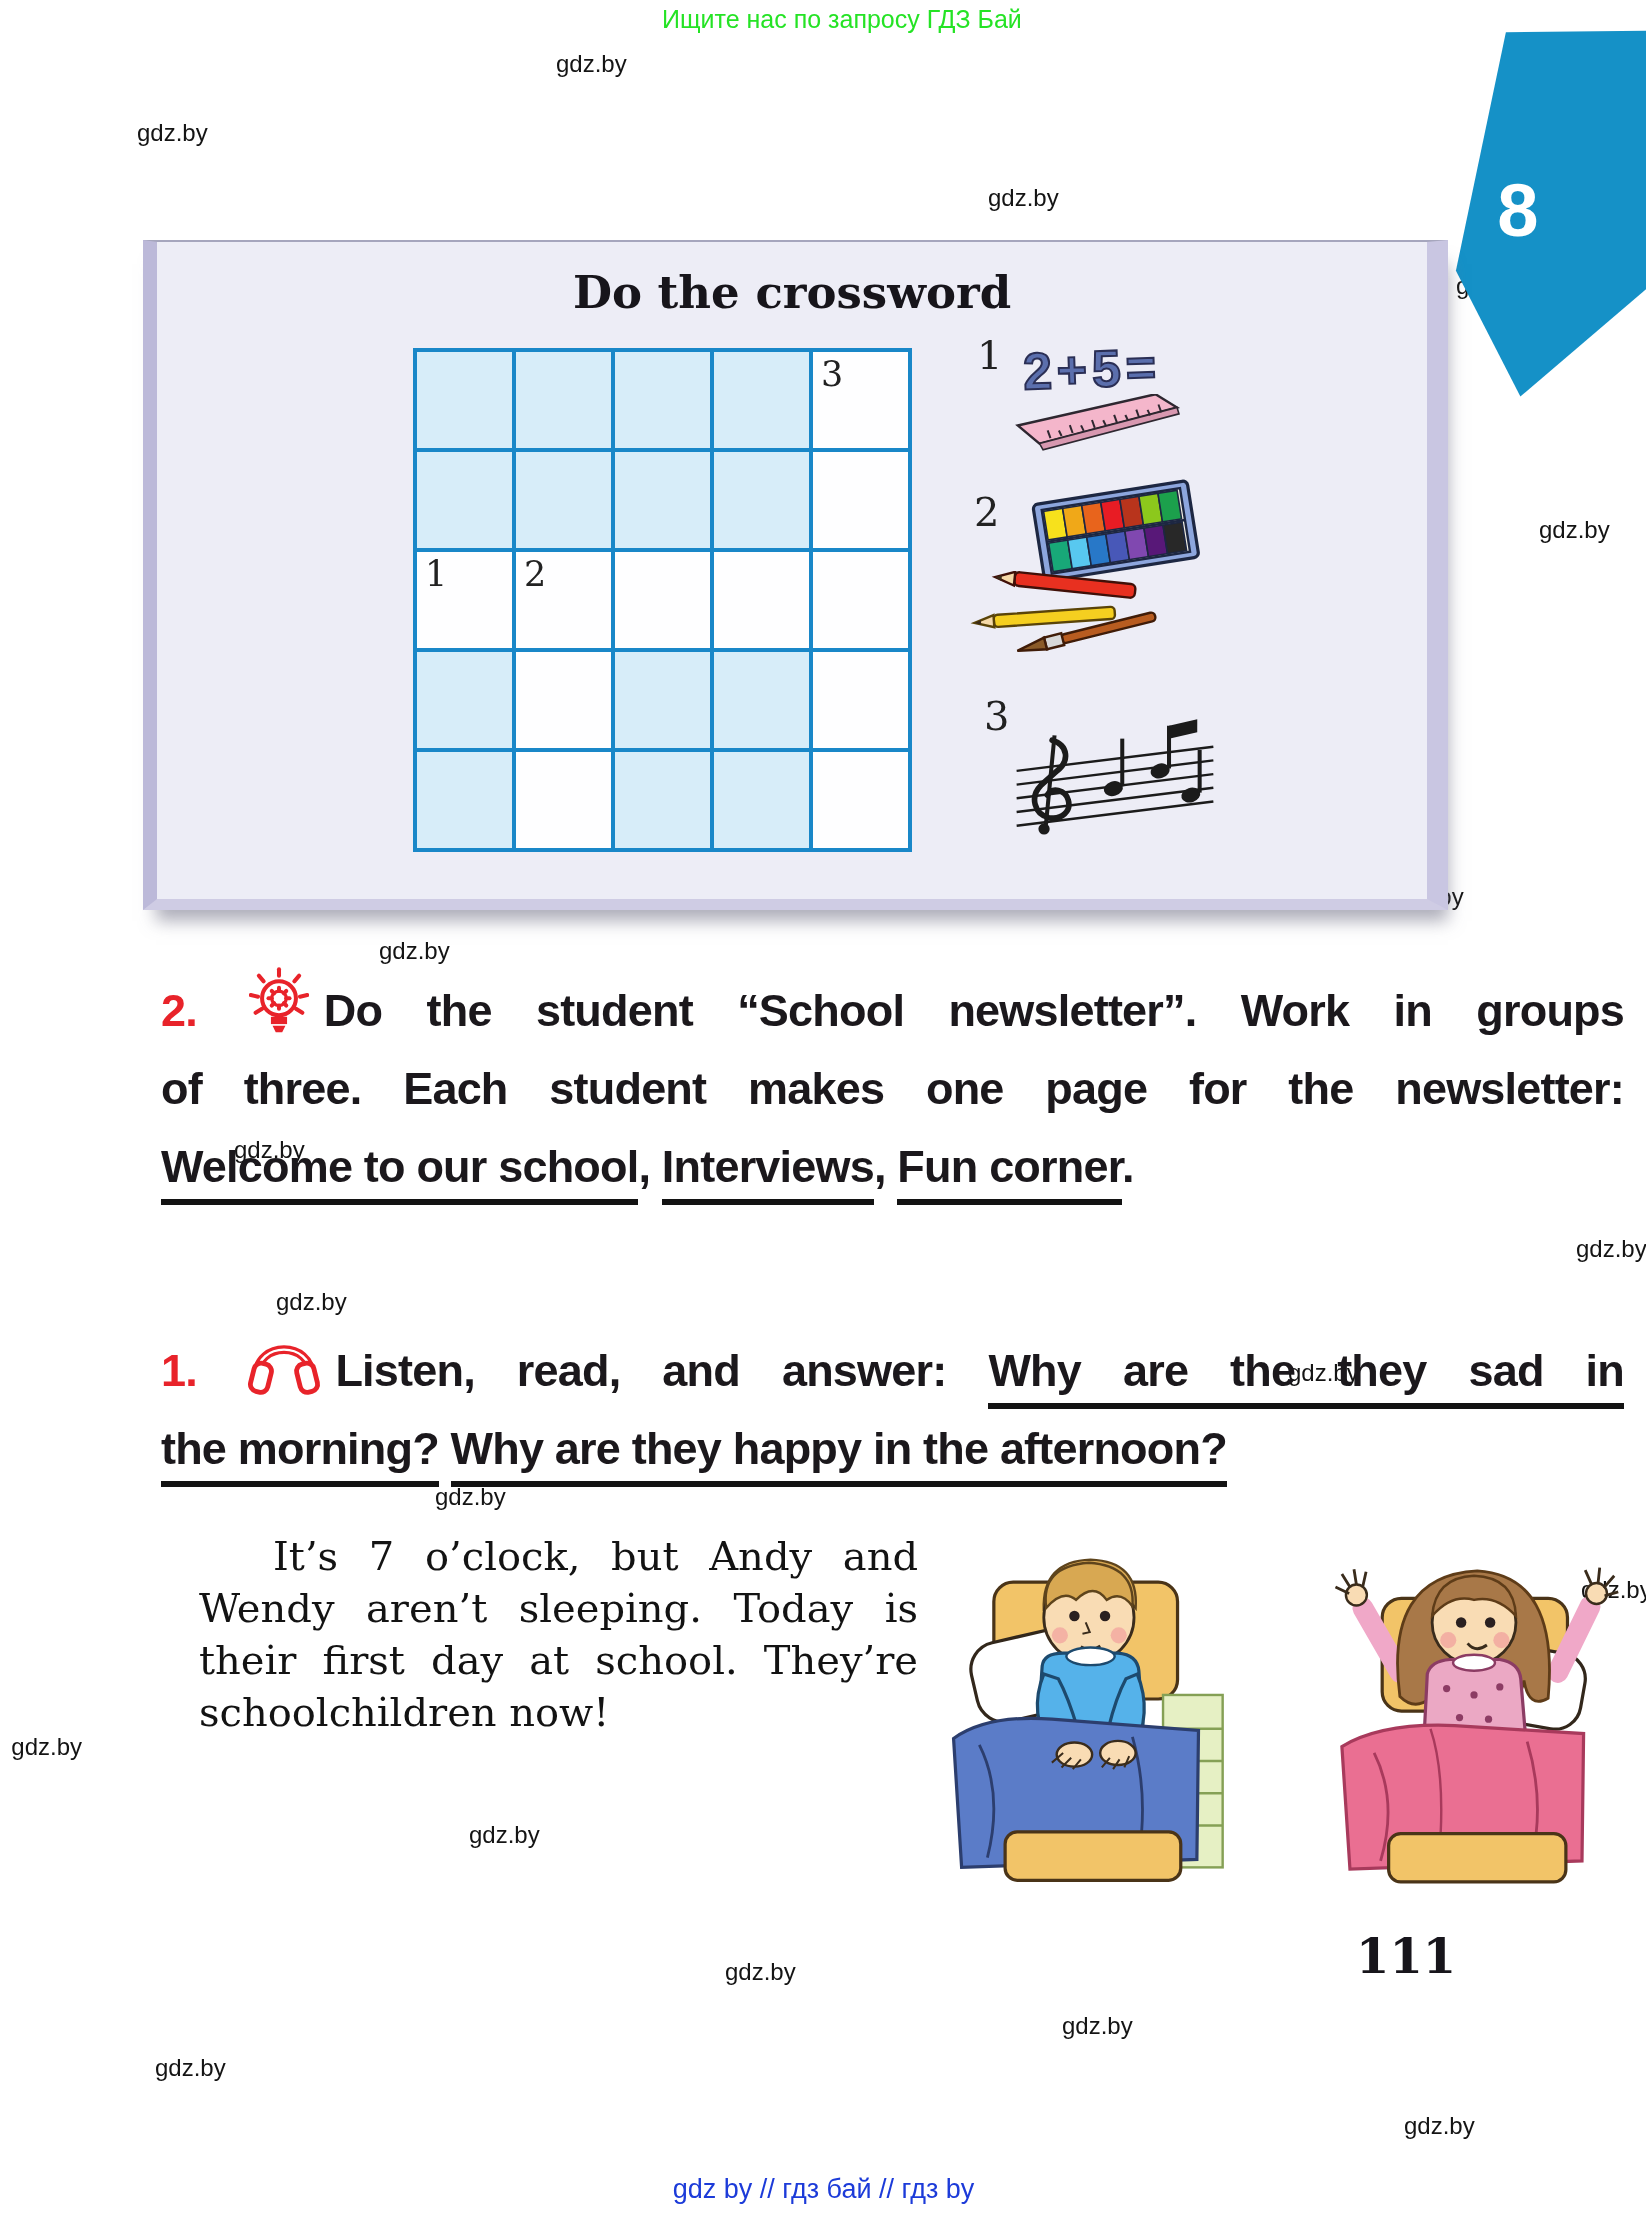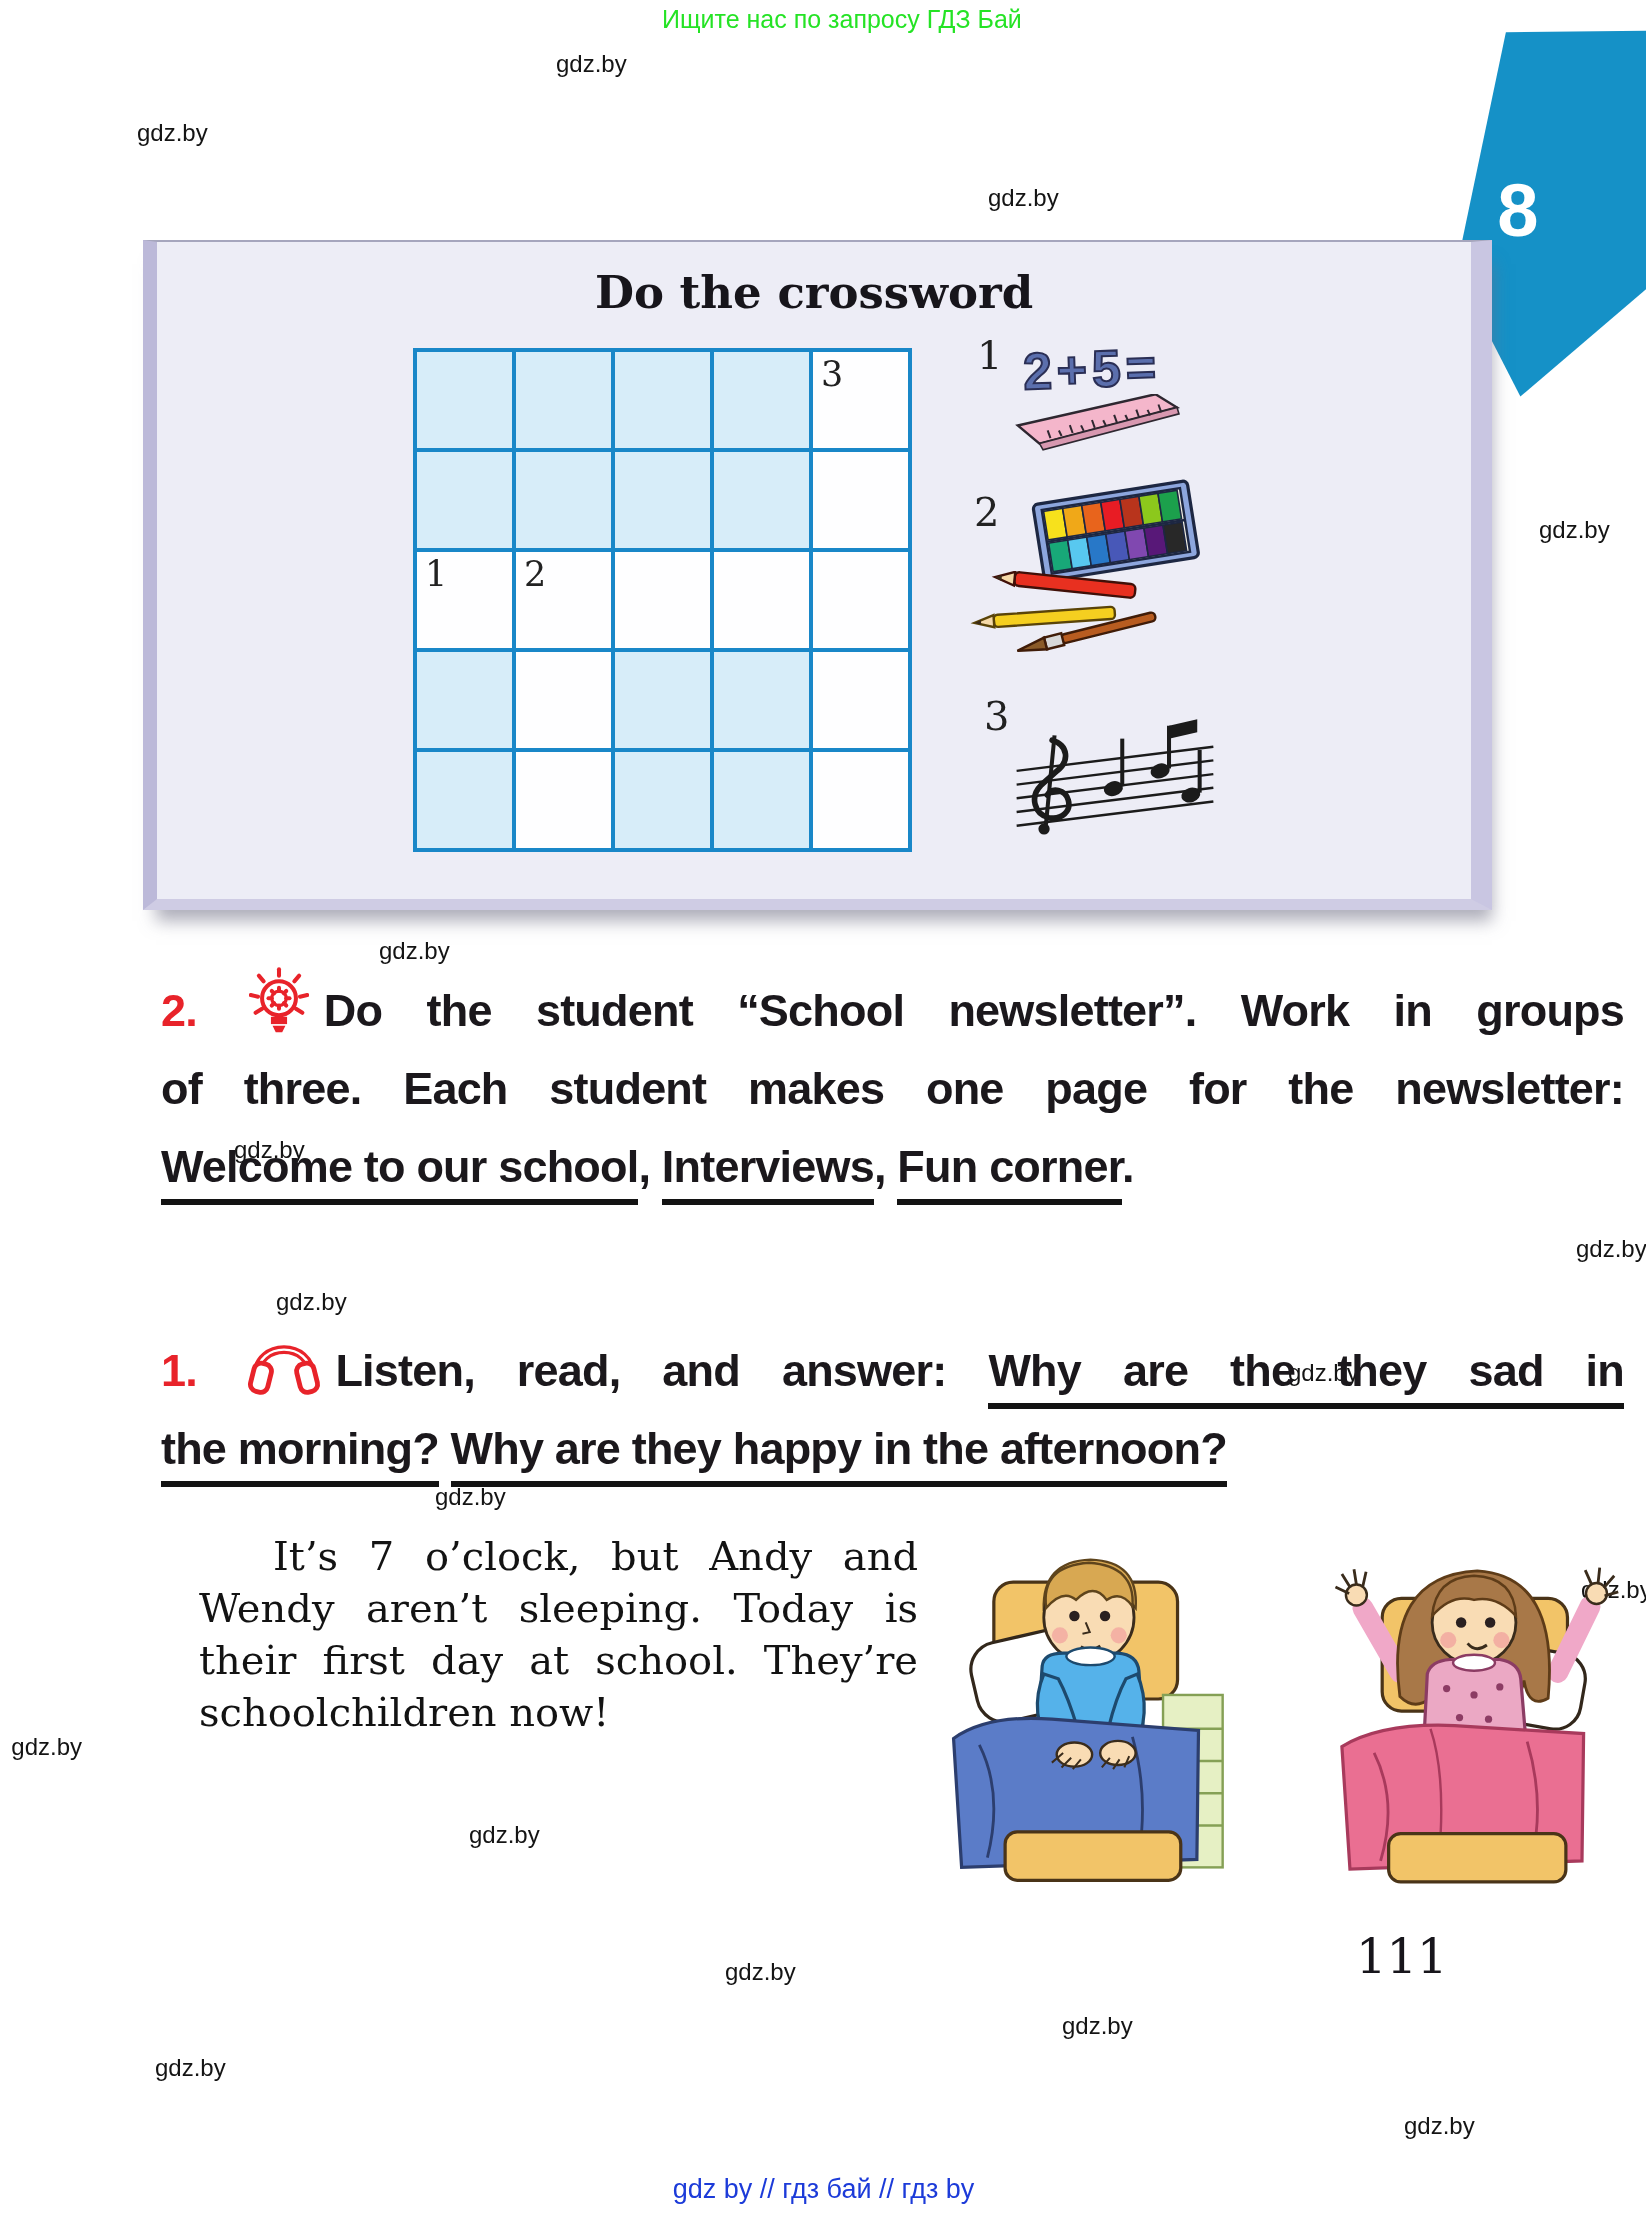--- a/index.html
+++ b/index.html
@@ -9,21 +9,21 @@
   
   .wm{position:absolute;font-size:24px;color:#141414;font-family:"Liberation Sans",sans-serif;white-space:nowrap;}
   
   #promo{left:662px;top:4.8px;font-size:25px;}
   
   #unit-tab{right:0;top:0;}
   
   #panel{left:143px;top:240px;width:1270px;height:657px;background:#ededf6;
          border-left:14.5px solid #bcb9d9;border-right:21px solid #c9c6e2;
          border-top:2.4px solid #a6a6bd;border-bottom:11.3px solid #cfcce4;
-         box-shadow:6.4px 17.7px 16px -6.4px rgba(108,108,130,.55);padding-left:44px;}
+         box-shadow:6.4px 17.7px 16px -6.4px rgba(108,108,130,.55);}
   #cw-title{left:0;right:0;top:24px;text-align:center;font-family:"DejaVu Serif","Liberation Serif",serif;
             font-weight:bold;font-size:45px;color:#17151b;}
   
   #grid{left:256px;top:106px;background:#1987c8;padding:4px;display:grid;
         grid-template-columns:repeat(5,95px);grid-auto-rows:96px;gap:4px;}
   .cell{position:relative;}
   .cell .num{position:absolute;left:8px;top:1.6px;font-family:"DejaVu Serif","Liberation Serif",serif;
              font-size:35px;color:#222;}
   
   .clue-num{position:absolute;font-family:"DejaVu Serif","Liberation Serif",serif;font-size:40px;color:#222;}
@@ -37,21 +37,21 @@
   .task .red{color:#e8232a;}
   .useg{border-bottom:6.4px solid #131313;padding-bottom:7.3px;}
   .icon-inline{display:inline-block;vertical-align:-11.3px;margin:0 14.5px 0 8px;}
   
   #lesson{left:167px;top:1231px;font-size:60px;font-weight:bold;letter-spacing:-0.8px;color:#1b181c;white-space:nowrap;}
   #lesson .red{color:#e8232a;}
   
   #story{left:199px;top:1530px;width:719px;font-family:"DejaVu Serif","Liberation Serif",serif;
          font-size:40px;line-height:52px;color:#131313;text-align:justify;text-indent:74px;}
   
-  #pagenum{left:1356px;top:1928px;font-family:"DejaVu Serif","Liberation Serif",serif;font-size:48px;color:#17151b;}
+  #pagenum{left:1356px;top:1928px;font-family:"DejaVu Serif","Liberation Serif",serif;font-size:48px;color:#17151b;font-weight:bold;}
   #copyright{left:282px;top:2084px;font-size:52px;font-weight:bold;font-style:italic;white-space:nowrap;}
   #footer-links{left:0;right:0;top:2174px;text-align:center;font-size:27px;}
 </style>
 </head>
 <body>
 
 <div id="page">
 
   <div id="promo" class="abs" style="color: rgb(37, 227, 37);">Ищите нас по запросу ГДЗ Бай</div>
 

